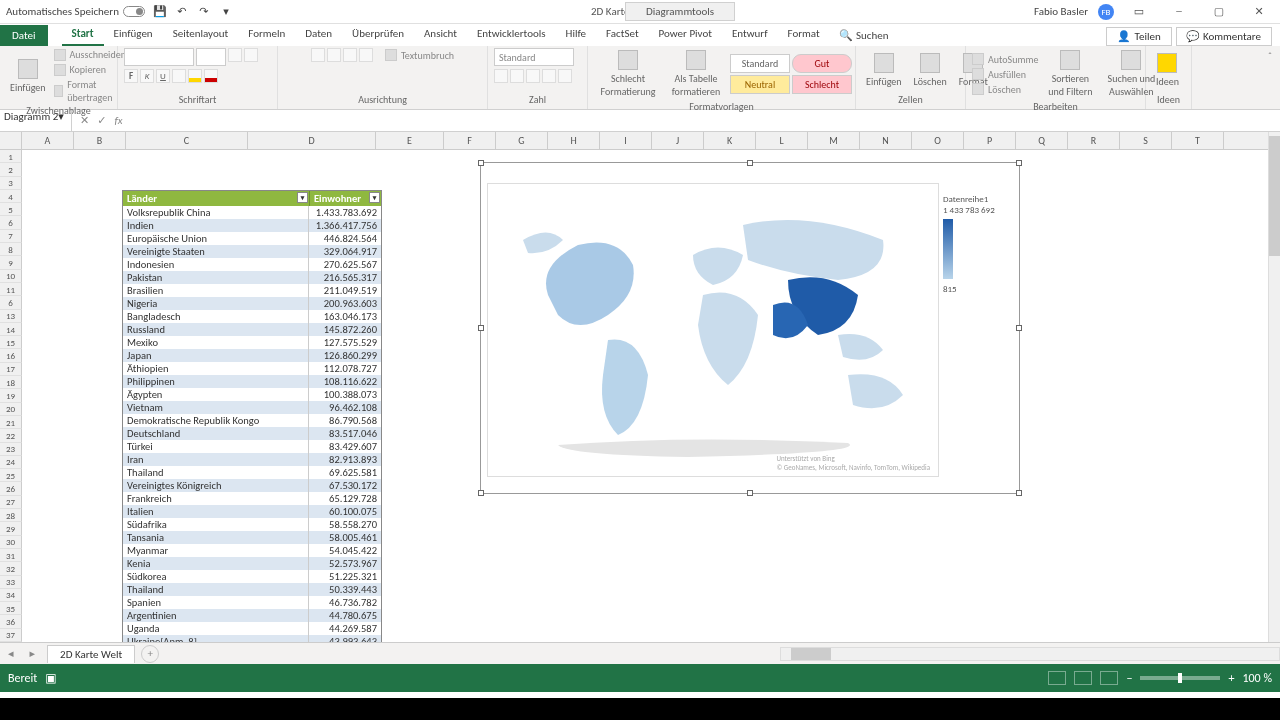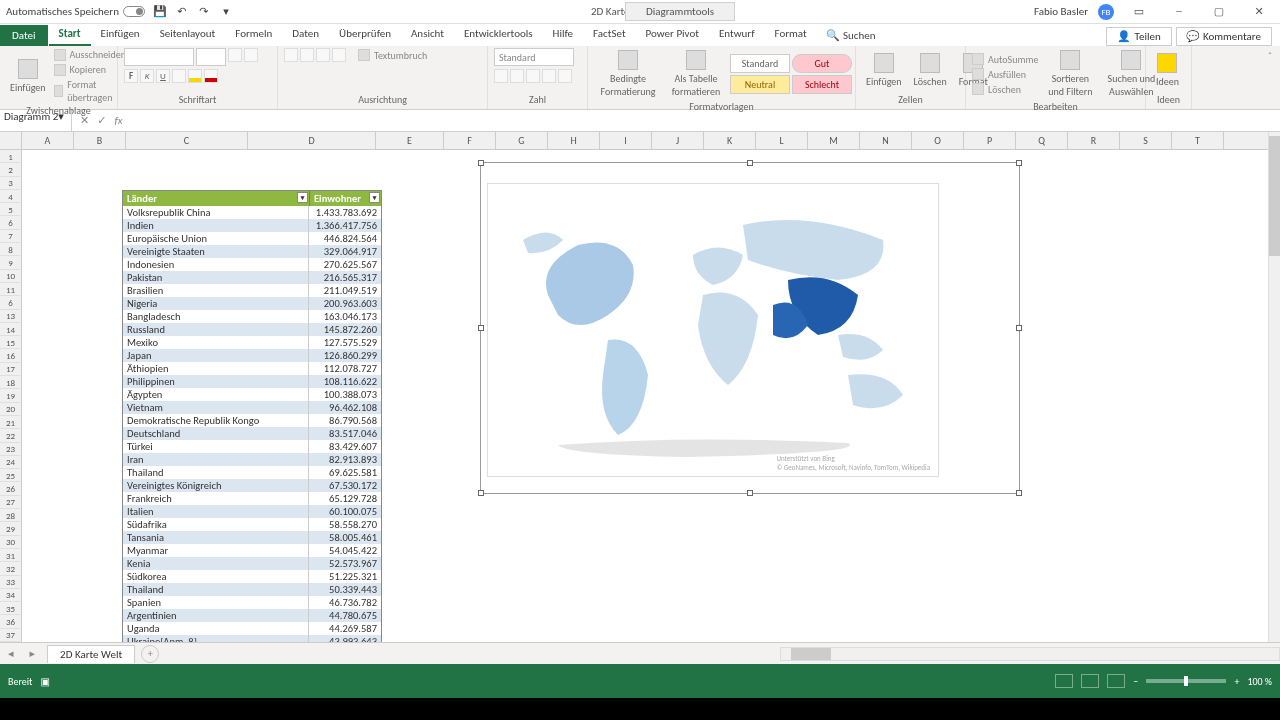--- a/index.html
+++ b/index.html
@@ -14,21 +14,21 @@
 .titlebar .qat { display: flex; gap: 8px; align-items: center; margin-right: 8px; }
 .qat-icon { width: 14px; height: 14px; display: flex; align-items: center; justify-content: center; }
 .titlebar .doc-title { position: absolute; left: 50%; transform: translateX(-50%); color: #555; }
 .titlebar .tool-tab { position: absolute; left: 625px; background: #f0f0f0; border: 1px solid #d0d0d0; padding: 2px 20px; color: #555; }
 .titlebar .right-cluster { margin-left: auto; display: flex; align-items: center; gap: 10px; }
 .user-badge { width: 16px; height: 16px; border-radius: 50%; background: #4285f4; color: #fff; font-size: 9px; display: flex; align-items: center; justify-content: center; }
 .win-btn { width: 30px; height: 20px; display: flex; align-items: center; justify-content: center; color: #555; }
 
 
 .tabs { height: 22px; background: #fff; display: flex; align-items: flex-end; font-size: 11px; }
-.tab-file { background: #217346; color: #fff; padding: 4px 12px; margin-right: 1px; }
+.tab-file { background: #217346; color: #fff; padding: 4px 12px; margin-right: 14px; }
 .tab { padding: 4px 10px; color: #444; }
 .tab.active { border-bottom: 2px solid #217346; color: #217346; font-weight: 600; }
 .tabs .right { margin-left: auto; display: flex; align-items: center; padding-right: 8px; gap: 4px; }
 .share-btn { border: 1px solid #ccc; padding: 2px 10px; display: flex; align-items: center; gap: 4px; }
 .comments-btn { border: 1px solid #ccc; padding: 2px 10px; }
 
 
 .ribbon { height: 64px; background: #f3f2f1; border-bottom: 1px solid #d0d0d0; display: flex; font-size: 10px; color: #666; }
 .rgroup { border-right: 1px solid #e0e0e0; padding: 2px 6px; display: flex; flex-direction: column; }
 .rgroup .controls { flex: 1; display: flex; align-items: center; gap: 4px; }
@@ -89,21 +89,21 @@
 
 
 .sheet-bar { height: 22px; border-top: 1px solid #ccc; display: flex; align-items: center; background: #f3f2f1; font-size: 11px; }
 .sheet-nav { padding: 0 8px; color: #888; }
 .sheet-tab { background: #fff; border: 1px solid #ccc; border-bottom: none; padding: 2px 12px; margin-left: 4px; }
 .sheet-add { width: 18px; height: 18px; border: 1px solid #ccc; border-radius: 50%; margin-left: 6px; display: flex; align-items: center; justify-content: center; color: #888; }
 .hscroll { margin-left: auto; width: 500px; height: 14px; background: #f0f0f0; border: 1px solid #ddd; position: relative; }
 .hscroll .thumb { position: absolute; left: 10px; width: 40px; height: 100%; background: #ccc; }
 
 
-.status-bar { height: 34px; background: #217346; color: #fff; display: flex; align-items: center; font-size: 10px; padding: 0 8px; }
+.status-bar { height: 28px; background: #217346; color: #fff; display: flex; align-items: center; font-size: 12px; padding: 0 8px; }
 .status-bar .right { margin-left: auto; display: flex; align-items: center; gap: 8px; }
 .view-btn { width: 18px; height: 14px; border: 1px solid rgba(255,255,255,0.4); }
 .zoom-slider { width: 80px; height: 4px; background: rgba(255,255,255,0.4); position: relative; }
 .zoom-thumb { position: absolute; left: 38px; top: -3px; width: 4px; height: 10px; background: #fff; }
 
 .vscroll { position: absolute; right: 0; top: 0; width: 12px; bottom: 0; background: #f0f0f0; border-left: 1px solid #ddd; }
 .vscroll .thumb { position: absolute; top: 4px; width: 100%; height: 120px; background: #ccc; }
 </style>
 </head>
 <body>
@@ -201,21 +201,21 @@
           <span class="align-btn" style="font-style:italic;font-size:9px;text-align:center">K</span>
           <span class="align-btn" style="text-decoration:underline;font-size:9px;text-align:center">U</span>
           <span class="align-btn"></span>
           <span class="align-btn" style="background:linear-gradient(#f8f8f8 70%,#ffd700 70%)"></span>
           <span class="align-btn" style="background:linear-gradient(#f8f8f8 70%,#c00 70%)"></span>
         </div>
       </div>
       <div class="glabel">Schriftart</div>
     </div>
     <div class="rgroup" style="width:210px">
-      <div class="controls" style="flex-direction:column;align-items:flex-start;gap:3px">
+      <div class="controls" style="flex-direction:column;align-items:center;gap:3px">
         <div style="display:flex;gap:2px">
           <span class="align-btn"></span>
             <span class="align-btn"></span>
             <span class="align-btn"></span>
           <span class="align-btn"></span>
           <span style="width:8px"></span>
           <div class="small-item">
               <span class="mini-ico"></span>
               <span>Textumbruch</span>
             </div>
@@ -233,21 +233,21 @@
             <span class="align-btn"></span>
             <span class="align-btn"></span>
           </div>
       </div>
       <div class="glabel">Zahl</div>
     </div>
     <div class="rgroup" style="width:268px">
       <div class="controls">
         <div class="big-btn">
             <div class="ico"></div>
-            <span style="width:60px;text-align:center">Bedingte Formatierung</span>
+            <span style="width:60px;text-align:center">Schlecht Formatierung</span>
           </div>
         <div class="big-btn">
             <div class="ico"></div>
             <span style="width:52px;text-align:center">Als Tabelle formatieren</span>
           </div>
         <div class="style-grid">
           <div class="style-cell normal">Standard</div>
           <div class="style-cell good">Gut</div>
           <div class="style-cell neutral">Neutral</div>
           <div class="style-cell bad">Schlecht</div>
@@ -556,20 +556,26 @@
             <path d="M285,120 Q310,110 320,140 Q305,160 285,150 Z" fill="#2866b3"></path>
             <path d="M350,150 Q380,145 395,165 Q380,180 355,172 Z" fill="#c9dcec"></path>
             <path d="M360,190 Q400,185 415,210 Q395,230 365,220 Z" fill="#c9dcec"></path>
             <path d="M70,260 Q200,250 360,258 Q380,268 200,272 Q80,270 70,260 Z" fill="#e4e4e4"></path>
           </svg>
           <div class="attribution">
             <div>Unterstützt von Bing</div>
             <div>© GeoNames, Microsoft, Navinfo, TomTom, Wikipedia</div>
           </div>
         </div>
+        <div class="legend">
+          <div>Datenreihe1</div>
+          <div>1 433 783 692</div>
+          <div class="grad"></div>
+          <div>815</div>
+        </div>
 
       </div>
     </div>
     <div class="vscroll">
         <div class="thumb"></div>
       </div>
   </div>
 
   <div class="sheet-bar">
     <div class="sheet-nav">◂</div>

